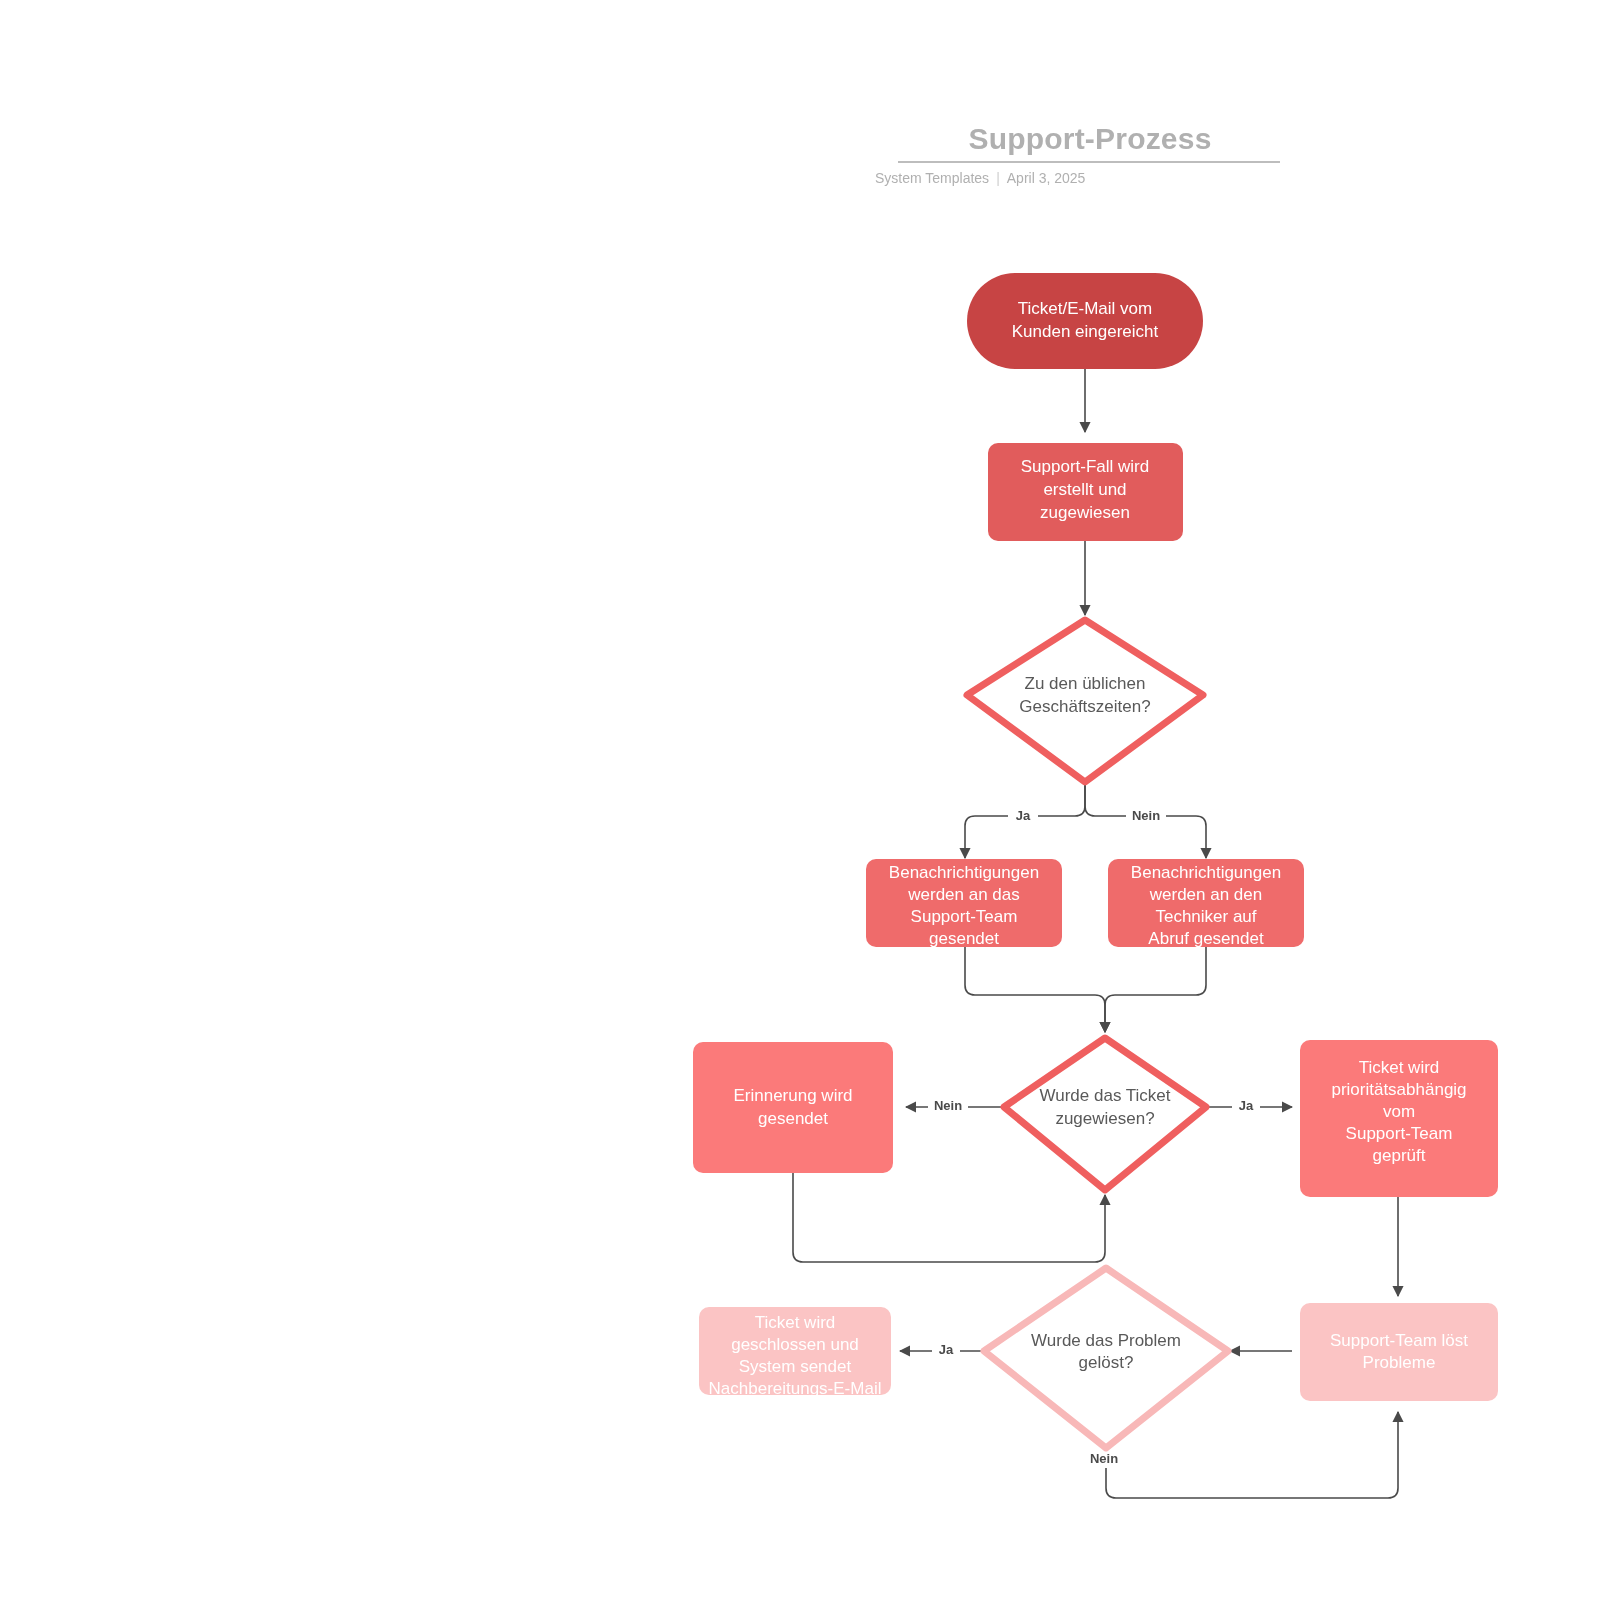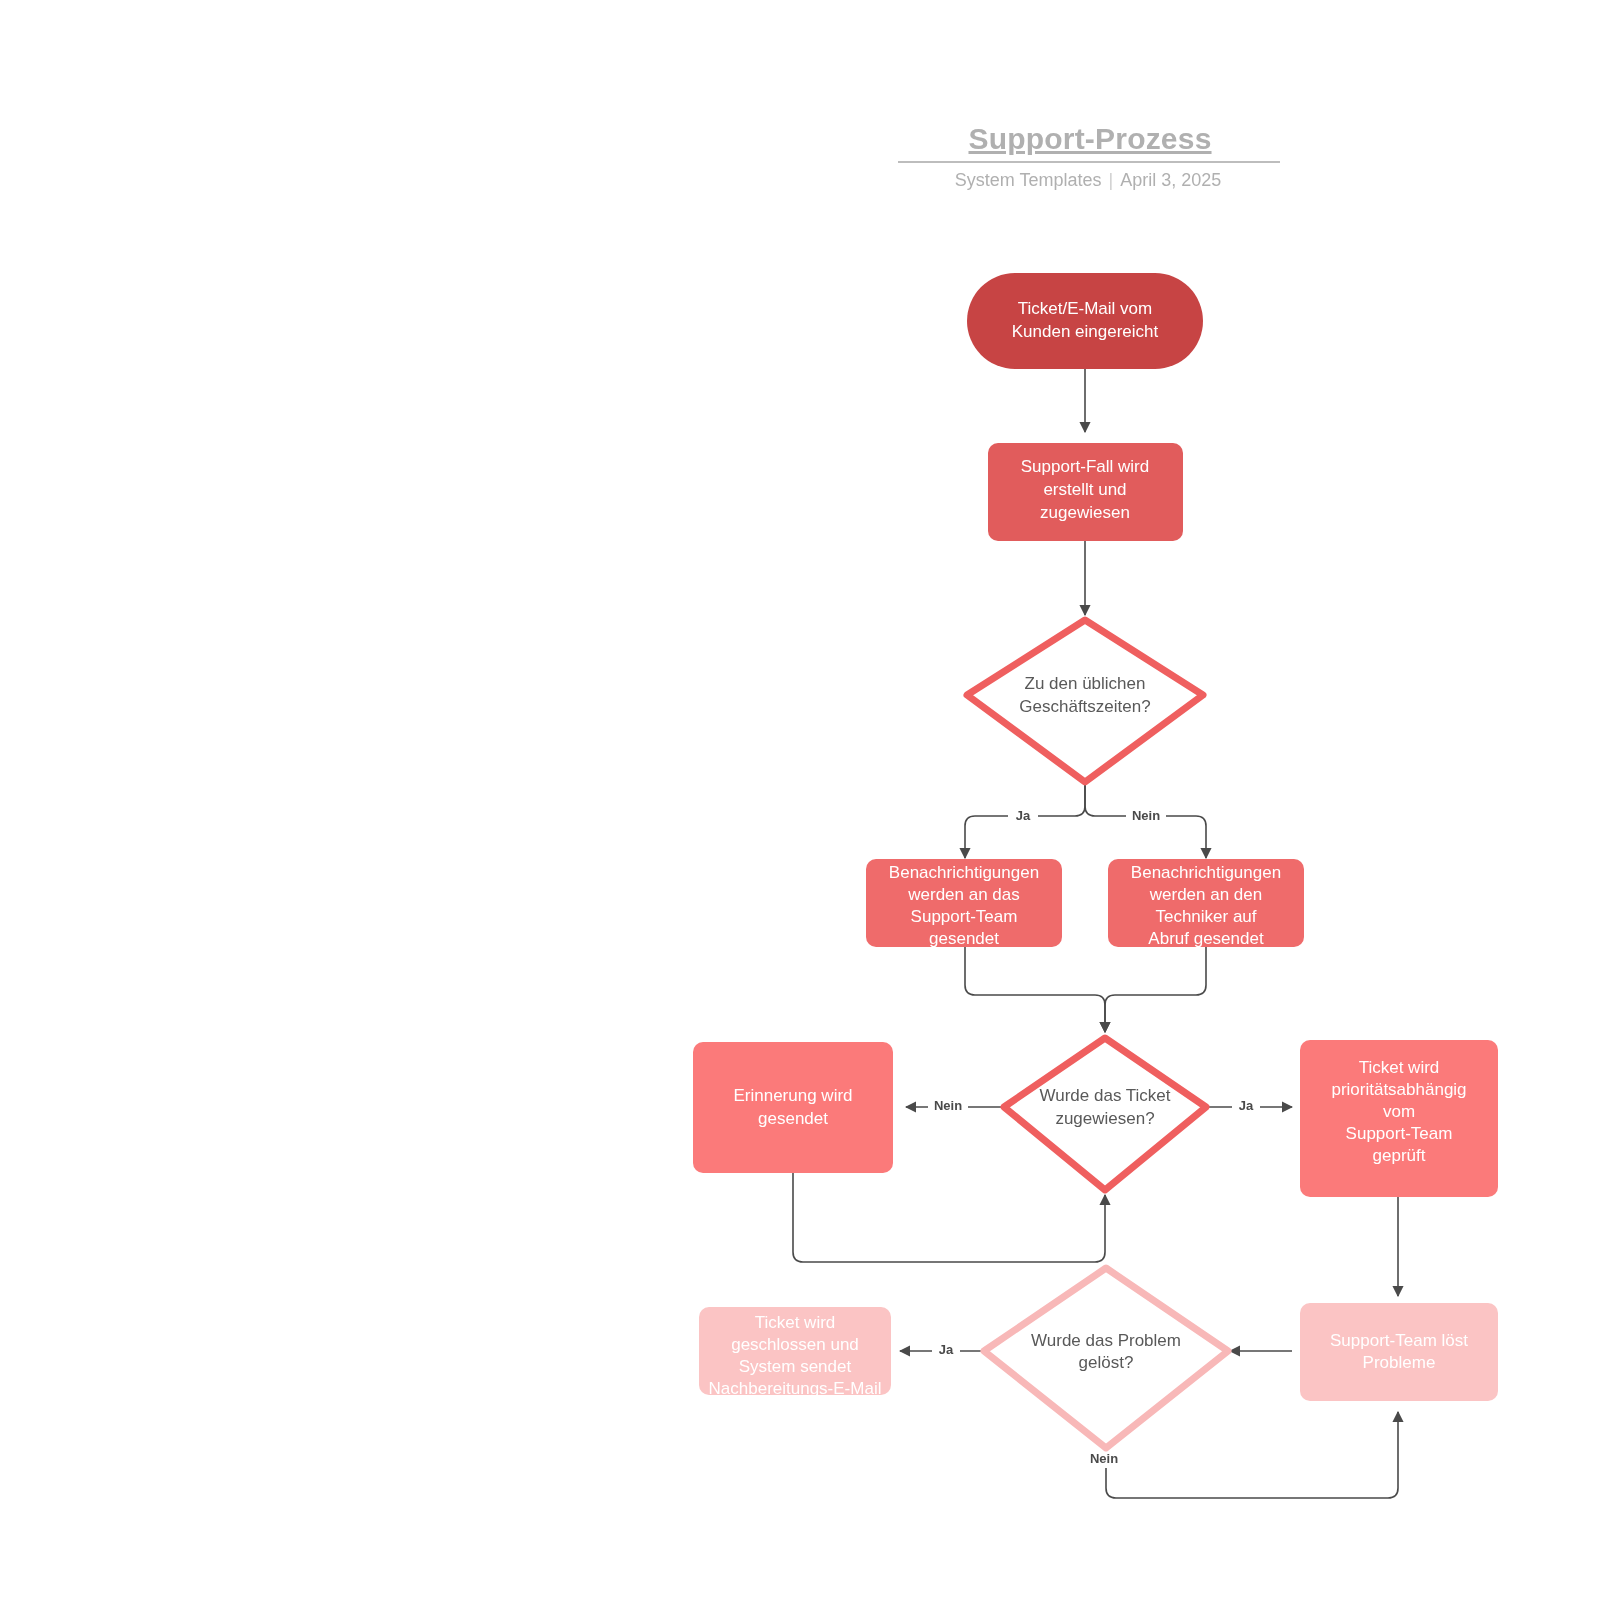--- a/index.html
+++ b/index.html
@@ -24,37 +24,36 @@
     position: absolute;
     left: 900px;
     top: 122px;
     width: 380px;
     text-align: center;
     font-size: 30px;
     font-weight: bold;
     color: #b0b0b0;
     letter-spacing: 0.2px;
     white-space: nowrap;
-    text-decoration: underline;
   }
   .hdr-rule {
     position: absolute;
     left: 898px;
     top: 161px;
     width: 382px;
     height: 2px;
     background: #bdbdbd;
   }
   .hdr-sub {
     position: absolute;
-    left: 898px;
+    left: 875px;
     top: 170px;
     width: 380px;
-    text-align: center;
-    font-size: 18px;
+    text-align: left;
+    font-size: 14px;
     color: #b0b0b0;
     white-space: nowrap;
   }
   .hdr-sub .sep {
     color: #cfcfcf;
     padding: 0 7px;
   }
   svg { position: absolute; left: 0; top: 0; }
   .nodetext {
     font-family: "Liberation Sans", sans-serif;

